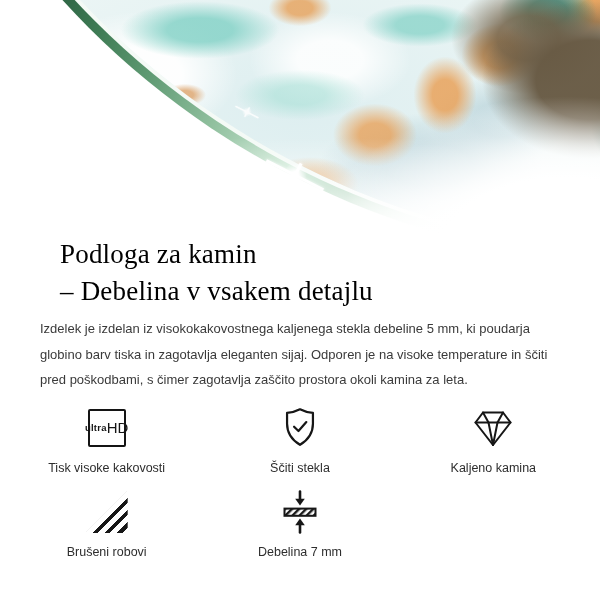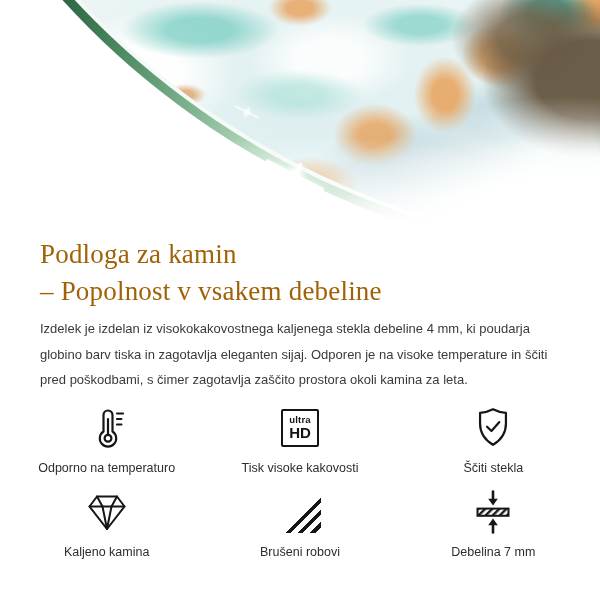--- a/index.html
+++ b/index.html
@@ -70,35 +70,35 @@
   .sparkle .ray-h, .sparkle .ray-v { position:absolute; left:50%; top:50%; background:#ffffff;
     box-shadow:0 0 3px rgba(255,255,255,0.95); }
   .sparkle .ray-h { width:64px; height:2.5px; transform:translate(-50%,-50%); }
   .sparkle .ray-v { width:2.5px; height:26px; transform:translate(-50%,-50%); }
   .sparkle-main { left:295px; top:175px; transform:rotate(27deg); }
   .sparkle-small { left:247px; top:112px; transform:rotate(27deg) scale(0.4); opacity:0.85; }
 
   
   .title-block { position:absolute; left:40px; top:236px; }
   .title-line { font-family:"Liberation Serif", serif; font-size:27px; line-height:37px;
-    color:#a16207; letter-spacing:0.2px; font-weight:400; }
+    color:#000000; letter-spacing:0.2px; font-weight:400;margin-left:20px; }
   .description { position:absolute; left:40px; top:316px; width:528px;
     font-size:13px; line-height:25.5px; color:#3a3a3a; }
 
   
   .features { position:absolute; left:10px; top:402px; width:580px;
     display:grid; grid-template-columns:repeat(3, 1fr); row-gap:10px; }
   .feature { display:flex; flex-direction:column; align-items:center; }
   .icon-box { width:52px; height:52px; display:flex; align-items:center; justify-content:center; }
   .feature-label { margin-top:6px; font-size:12.5px; color:#2d2d2d; line-height:16px; }
 
   .uhd-badge { width:38px; height:38px; border:2.5px solid #141414; border-radius:2px;
-    display:flex; flex-direction:column; align-items:center; justify-content:center; background:#fff; }
+    display:flex; flex-direction:row; align-items:center; justify-content:center; background:#fff; }
   .uhd-top { font-size:9.5px; font-weight:700; color:#141414; line-height:10px; letter-spacing:0.2px; }
-  .uhd-bottom { font-size:15px; font-weight:700; color:#141414; line-height:16px; }
+  .uhd-bottom { font-size:15px; font-weight:400; color:#141414; line-height:16px; }
 
   .bevel-shape { width:42px; height:42px;
     background:repeating-linear-gradient(135deg, #171717 0 3.6px, rgba(0,0,0,0) 3.6px 8.6px);
     clip-path:polygon(0% 100%, 100% 0%, 100% 100%); }
 
   svg.feat { display:block; }
 </style>
 </head>
 <body>
 
@@ -116,40 +116,27 @@
     </div>
     <div class="sparkle sparkle-small">
       <div class="ray-h"></div>
         <div class="ray-v"></div>
         <div class="glow"></div>
     </div>
   </div>
 
   <div class="title-block">
     <div class="title-line">Podloga za kamin</div>
-    <div class="title-line">– Popolnost v vsakem debeline</div>
+    <div class="title-line">– Debelina v vsakem detajlu</div>
   </div>
 
-  <p class="description">Izdelek je izdelan iz visokokakovostnega kaljenega stekla debeline 4 mm, ki poudarja globino barv tiska in zagotavlja eleganten sijaj. Odporen je na visoke temperature in ščiti pred poškodbami, s čimer zagotavlja zaščito prostora okoli kamina za leta.</p>
+  <p class="description">Izdelek je izdelan iz visokokakovostnega kaljenega stekla debeline 5 mm, ki poudarja globino barv tiska in zagotavlja eleganten sijaj. Odporen je na visoke temperature in ščiti pred poškodbami, s čimer zagotavlja zaščito prostora okoli kamina za leta.</p>
 
   <div class="features">
 
-    <div class="feature">
-      <div class="icon-box">
-        <svg class="feat" width="48" height="48" viewBox="0 0 48 48" fill="none" stroke="#161616" stroke-width="2.2" stroke-linecap="round" stroke-linejoin="round">
-          <path d="M20.5 11 a4.5 4.5 0 0 1 9 0 V27.5 a8.2 8.2 0 1 1 -9 0 Z"></path>
-          <circle cx="25" cy="34.2" r="3.4"></circle>
-          <path d="M25 30.8 V15"></path>
-          <path d="M34 9.5 h6"></path>
-          <path d="M34 15 h4.4"></path>
-          <path d="M34 20.5 h4.4"></path>
-        </svg>
-      </div>
-      <div class="feature-label">Odporno na temperaturo</div>
-    </div>
 
     <div class="feature">
       <div class="icon-box">
         <div class="uhd-badge">
           <div class="uhd-top">ultra</div>
           <div class="uhd-bottom">HD</div>
         </div>
       </div>
       <div class="feature-label">Tisk visoke kakovosti</div>
     </div>

